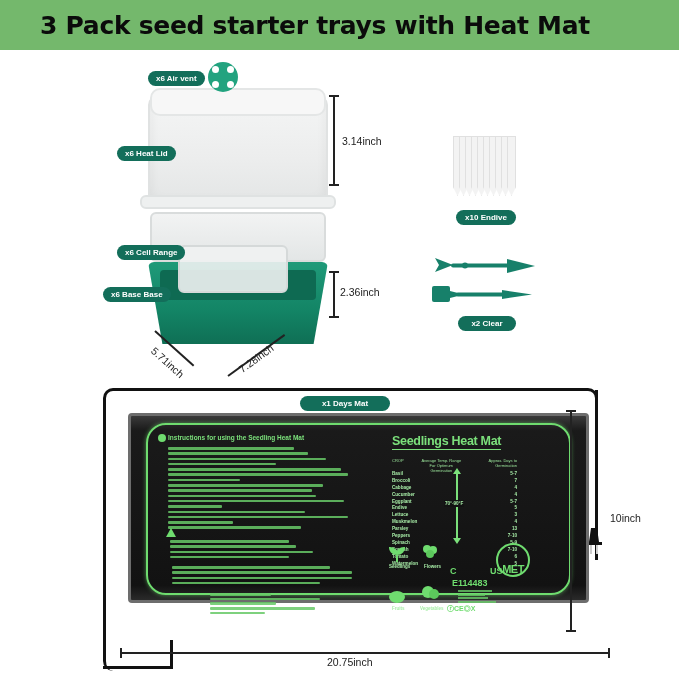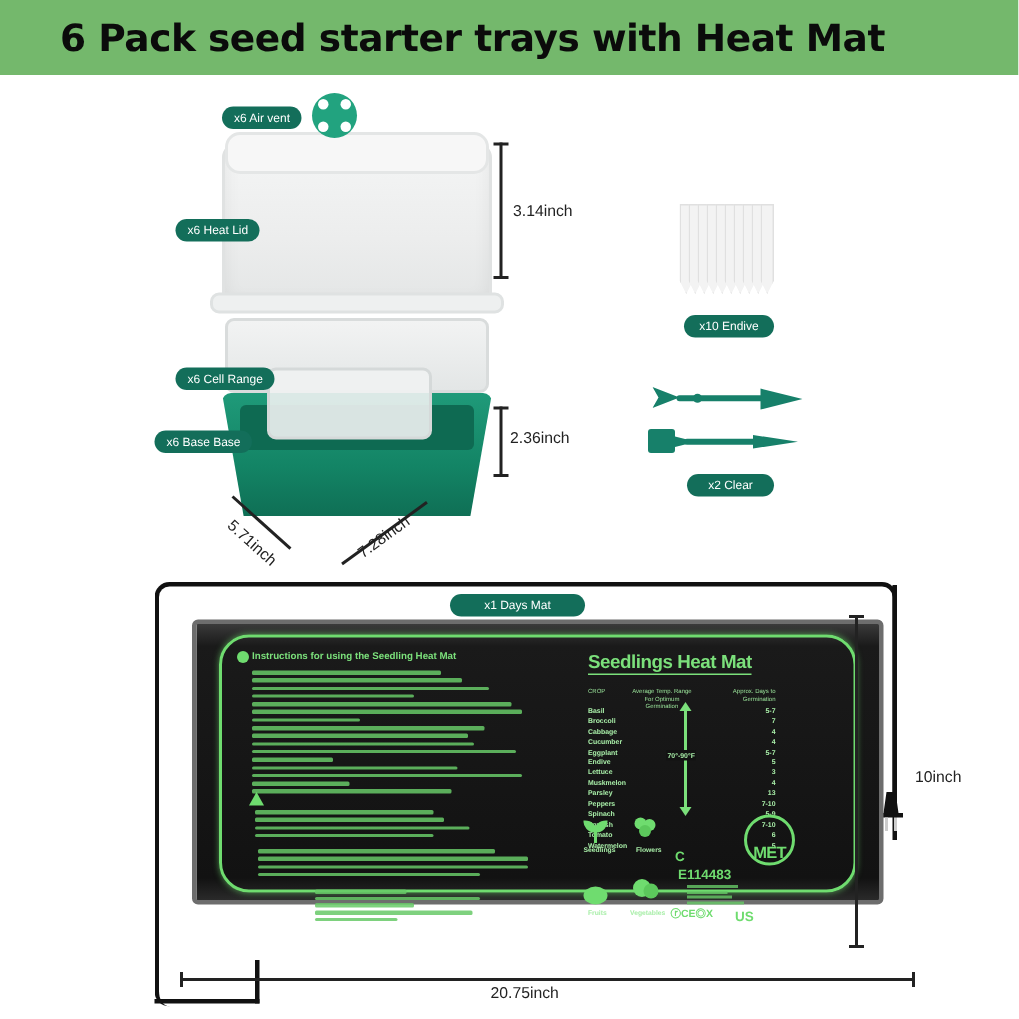--- a/index.html
+++ b/index.html
@@ -11,21 +11,21 @@
     background: #74b86c;
     display: flex; align-items: center; padding-left: 40px;
   }
   .banner-title {
     font-family: "DejaVu Sans", sans-serif; font-weight: bold;
     font-size: 25px; color: #0b0b0b; letter-spacing: -0.3px;
   }
 
   .pill {
     position: absolute; background: #136e5a; color: #fff;
-    font-weight: normal; font-size: 8px; border-radius: 9px;
+    font-weight: bold; font-size: 8px; border-radius: 9px;
     height: 15px; display: flex; align-items: center; justify-content: center;
     padding: 0 8px; white-space: nowrap;
   }
 
   .dim-label { position: absolute; font-size: 10.5px; color: #222; white-space: nowrap; }
   .vbar { position: absolute; width: 2px; background: #222; }
   .vbar::before, .vbar::after { content: ""; position: absolute; left: -4px; width: 10px; height: 2px; background: #222; }
   .vbar::before { top: 0; } .vbar::after { bottom: 0; }
 
   
@@ -131,38 +131,38 @@
   .icon-plant { position: absolute; width: 18px; height: 16px; }
   .icon-caption { position: absolute; font-size: 4.5px; font-weight: bold; color: #a8eea8; white-space: nowrap; }
 
   .met-circle {
     position: absolute; left: 456px; top: 543px; width: 34px; height: 34px;
     border: 2.5px solid #6fdc6f; border-radius: 50%;
     display: flex; align-items: flex-end; justify-content: center;
     font-size: 11px; font-weight: bold; color: #6fdc6f; letter-spacing: -0.5px; margin-left: 40px;
   }
   .met-c { position: absolute; left: 450px; top: 566px; font-size: 9px; font-weight: bold; color: #6fdc6f; }
-  .met-us { position: absolute; left: 490px; top: 566px; font-size: 9px; font-weight: bold; color: #6fdc6f; margin-top: 40px; }
+  .met-us { position: absolute; left: 490px; top: 566px; font-size: 9px; font-weight: bold; color: #6fdc6f; }
   .met-num { position: absolute; left: 452px; top: 578px; font-size: 9px; font-weight: bold; color: #6fdc6f; }
   .met-lines { position: absolute; left: 458px; top: 590px; width: 38px; }
   .met-lines div { height: 2px; margin-bottom: 1.6px; background: #67c967; opacity: 0.8; }
   .cert-marks { position: absolute; left: 447px; top: 604px; font-size: 7px; font-weight: bold; color: #6fdc6f; white-space: nowrap; }
 
   .plug { position: absolute; left: 585px; top: 528px; width: 18px; height: 28px; }
   .cord-right { position: absolute; left: 595px; top: 390px; width: 3px; height: 140px; background: #111; }
 
   .hbar { position: absolute; height: 2px; background: #222; }
   .hbar::before, .hbar::after { content: ""; position: absolute; top: -4px; width: 2px; height: 10px; background: #222; }
   .hbar::before { left: 0; } .hbar::after { right: 0; }
 </style>
 </head>
 <body>
 
 <div class="banner">
-  <span class="banner-title">6 Pack seed starter trays with Heat Mat</span>
+  <span class="banner-title">3 Pack seed starter trays with Heat Mat</span>
 </div>
 
 <div class="lid"></div>
 <div class="lid-top"></div>
 <div class="vent">
   <span style="left:4px;top:4px"></span>
     <span style="right:4px;top:4px"></span>
   <span style="left:4px;bottom:4px"></span>
     <span style="right:4px;bottom:4px"></span>
 </div>

